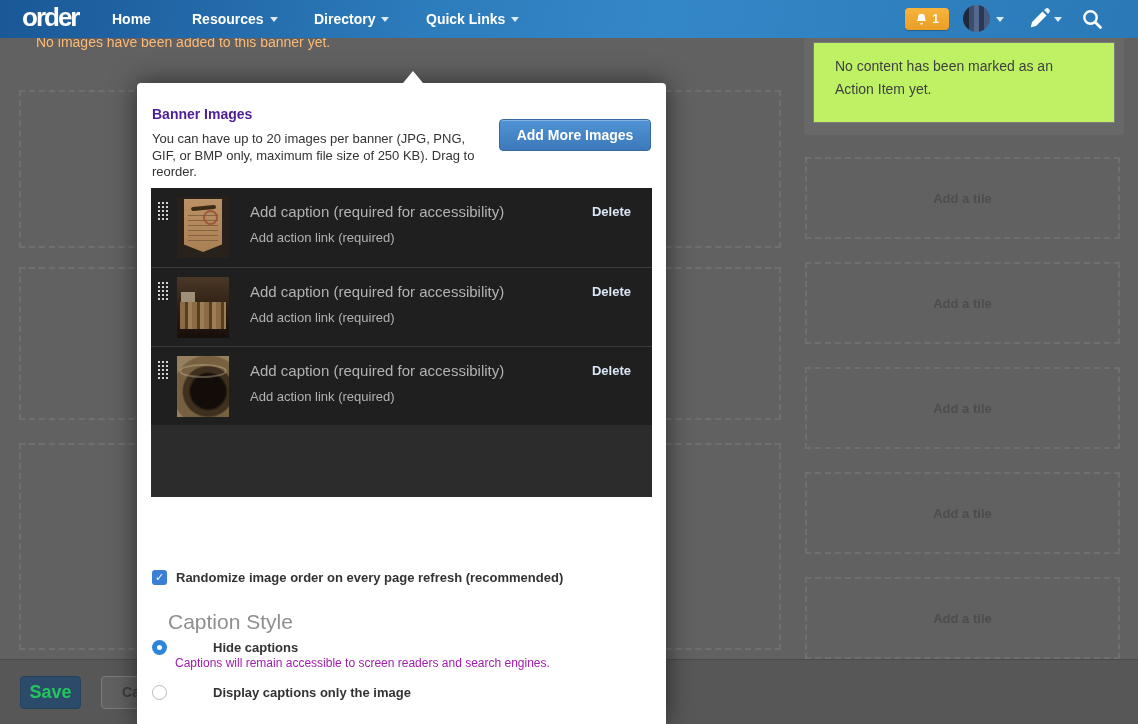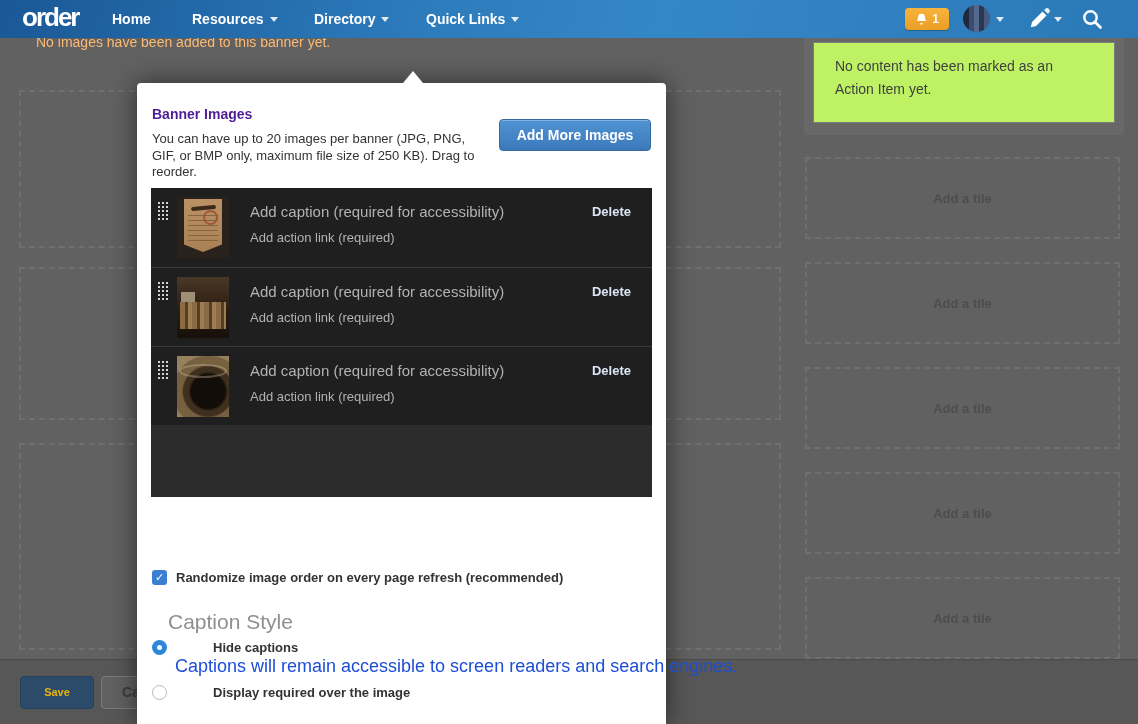--- a/index.html
+++ b/index.html
@@ -8,21 +8,21 @@
   body { font-family:"Liberation Sans", sans-serif; background:#616161; position:relative; }
   .viewport { position:absolute; inset:0; width:1138px; height:724px; overflow:hidden; }
 
   
   .banner-empty { position:absolute; left:36px; top:34px; font-size:14px; color:#fdba74; }
   .main-tile { position:absolute; left:19px; width:762px; border:2px dashed #6f6f6f; }
   .mt1 { top:90px; height:158px; }
   .mt2 { top:267px; height:153px; }
   .mt3 { top:443px; height:207px; }
   .footer-band { position:absolute; left:0; right:0; top:659px; height:65px; background:#575757; border-top:1px solid #4b4b4b; }
-  .save-btn { position:absolute; left:20px; top:676px; width:74px; height:33px; background:#2c4b6a; border:1px solid #26415c; border-radius:4px; color:#eab308; font-weight:bold; font-size:11px; text-align:center; line-height:31px; }
+  .save-btn { position:absolute; left:20px; top:676px; width:61px; height:33px; background:#2c4b6a; border:1px solid #26415c; border-radius:4px; color:#22c55e; font-weight:bold; font-size:18px; text-align:center; line-height:31px; }
   .cancel-btn { position:absolute; left:101px; top:676px; width:88px; height:33px; background:#616161; border:1px solid #7b7b7b; border-radius:4px; color:#3d3d3d; font-weight:bold; font-size:14px; text-align:center; line-height:31px; }
 
   
   .action-card { position:absolute; left:804px; top:29px; width:320px; height:106px; background:#686868; border-radius:4px; }
   .action-card-inner { position:absolute; left:9px; top:13px; right:9px; bottom:12px; background:#bef264; border:1px solid #7c7c7c; }
   .action-card-text { position:absolute; left:21px; top:12px; width:240px; font-size:14px; line-height:23px; color:#3f3f3f; }
   .side-tile { position:absolute; left:805px; width:315px; height:82px; border:2px dashed #6f6f6f; display:flex; align-items:center; justify-content:center; }
   .st1{top:157px}.st2{top:262px}.st3{top:367px}.st4{top:472px}.st5{top:577px}.st6{top:682px}
   .side-tile span { color:#4d4d4d; font-weight:bold; font-size:13px; }
 
@@ -84,21 +84,21 @@
   .checkbox { width:15px; height:15px; background:#3b7fd3; border-radius:3px; color:#fff; font-size:11px; line-height:15px; text-align:center; cursor:pointer; }
   .randomize-label { margin-left:9px; font-size:13px; font-weight:bold; color:#333; }
   .caption-style-heading { position:absolute; left:31px; top:527px; font-size:21px; color:#8f8f8f; }
   .radio-row { position:absolute; left:15px; }
   .ro1 { top:557px; } .ro2 { top:602px; }
   .radio { position:absolute; left:0; top:0; width:15px; height:15px; border-radius:50%; cursor:pointer; }
   .radio.checked { background:#2e86d8; }
   .radio.checked::after { content:""; position:absolute; left:5px; top:5px; width:5px; height:5px; border-radius:50%; background:#fff; }
   .radio.unchecked { background:#fff; border:1px solid #b9b9b9; }
   .radio-label { position:absolute; left:23px; top:0; font-size:13px; font-weight:bold; color:#333; white-space:nowrap;margin-left:38px; }
-  .radio-desc { position:absolute; left:23px; top:16px; font-size:18px; color:#1d4ed8; white-space:nowrap; }
+  .radio-desc { position:absolute; left:23px; top:16px; font-size:12px; color:#a21caf; white-space:nowrap; }
 
   svg { display:block; }
 </style>
 </head>
 <body>
 
 <div class="viewport">
 
   <div class="banner-empty">No images have been added to this banner yet.</div>
 
@@ -217,18 +217,18 @@
     <div class="caption-style-heading">Caption Style</div>
 
     <div class="radio-row ro1">
       <div class="radio checked"></div>
       <div class="radio-label">Hide captions</div>
       <div class="radio-desc">Captions will remain accessible to screen readers and search engines.</div>
     </div>
 
     <div class="radio-row ro2">
       <div class="radio unchecked"></div>
-      <div class="radio-label">Display required over the image</div>
+      <div class="radio-label">Display captions only the image</div>
     </div>
 
   </div>
 
 </div>
 
 </body></html>

